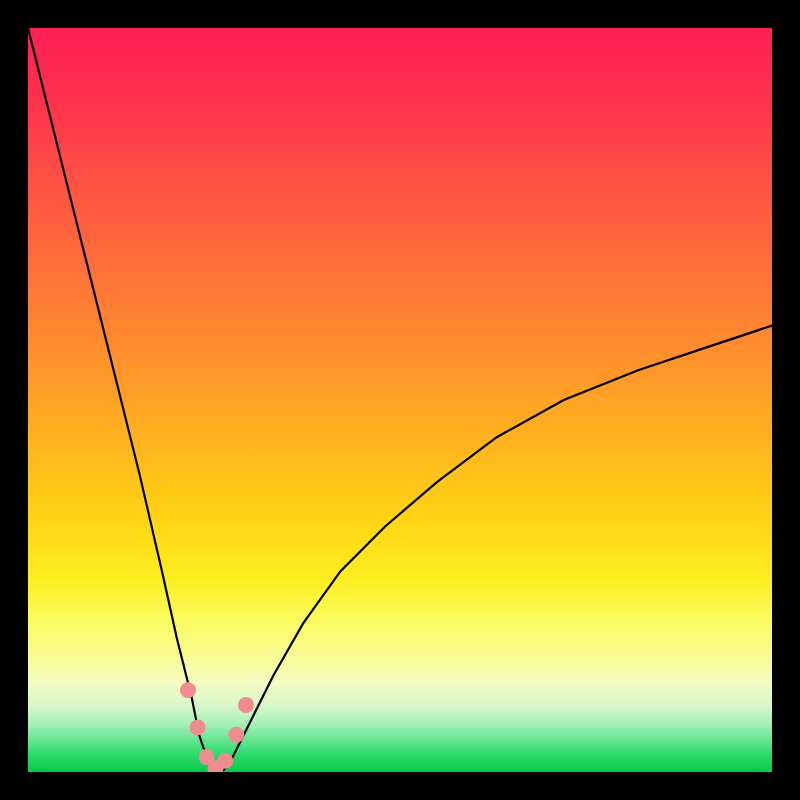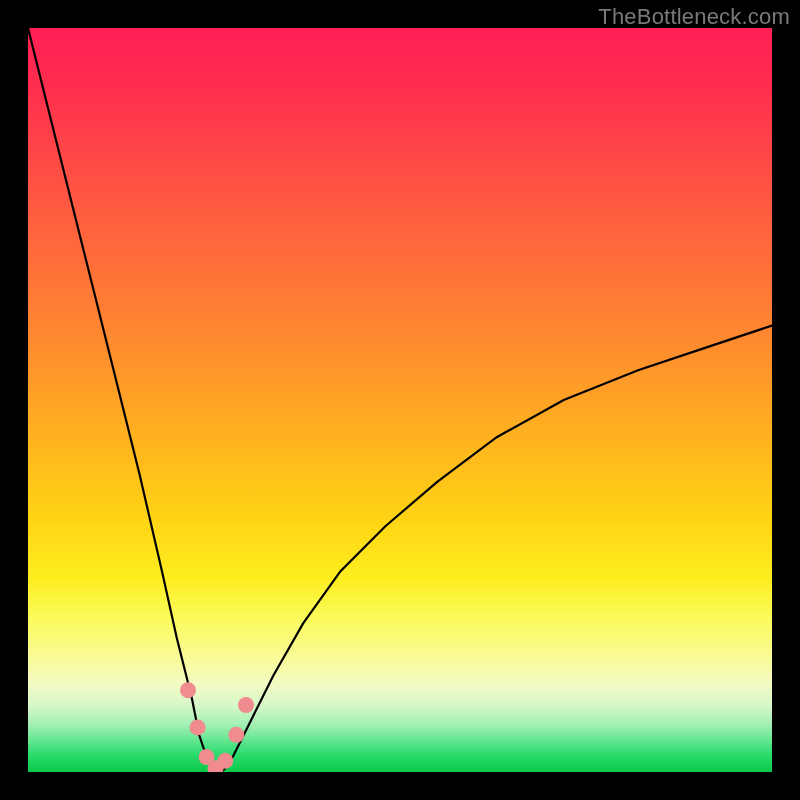--- a/index.html
+++ b/index.html
@@ -70,21 +70,20 @@
     stroke-linecap: round;
   }
   .curve circle.marker {
     fill: #f08b8f;
     stroke: none;
   }
 </style>
 </head>
 <body>
 <div class="frame">
-  <div class="attribution">TheBottleneck.com</div>
   <div class="plot">
     <div class="gradient"></div>
     <svg class="curve" viewBox="0 0 744 744" preserveAspectRatio="none">
 
       <path id="main-curve" class="main" d="M0.0 0.0 L22.3 89.3 L44.6 178.6 L67.0 267.8 L89.3 357.1 L111.6 446.4 L133.9 543.1 L148.8 610.1 L163.7 669.6 L171.1 706.8 L178.6 729.1 L186.0 744.0 L193.4 744.0 L200.9 736.6 L208.3 721.7 L223.2 691.9 L245.5 647.3 L275.3 595.2 L312.5 543.1 L357.1 498.5 L409.2 453.8 L468.7 409.2 L535.7 372.0 L610.1 342.2 L677.0 319.9 L744.0 297.6"></path>
 
       <g id="markers">
           <circle class="marker" cx="160.0" cy="662.2" r="8"></circle>
           <circle class="marker" cx="169.6" cy="699.4" r="8"></circle>
           <circle class="marker" cx="178.6" cy="729.1" r="8"></circle>

